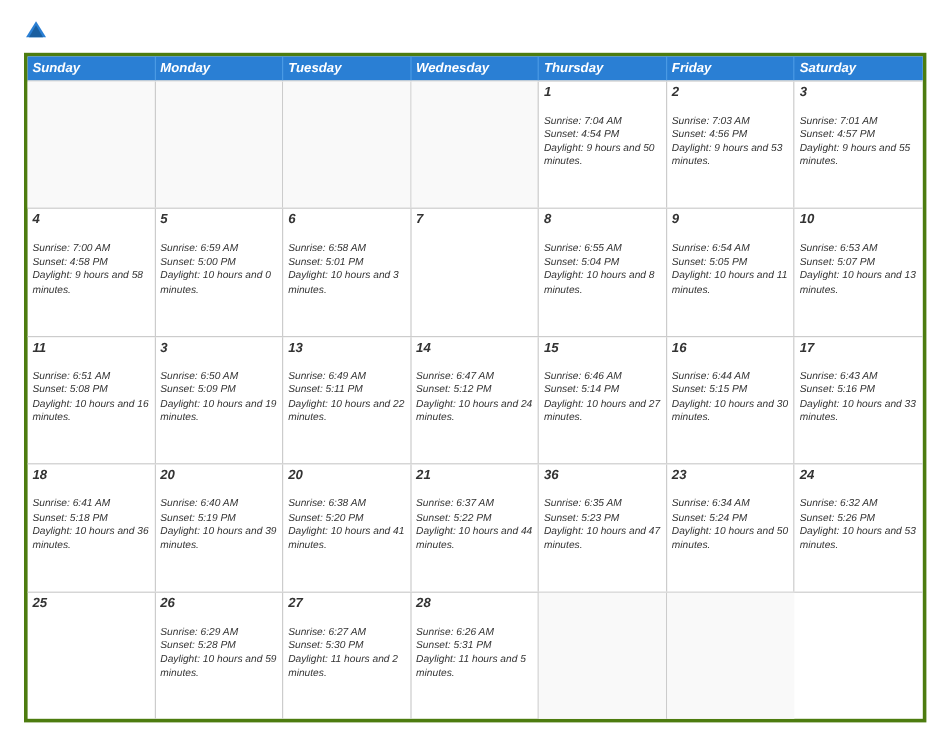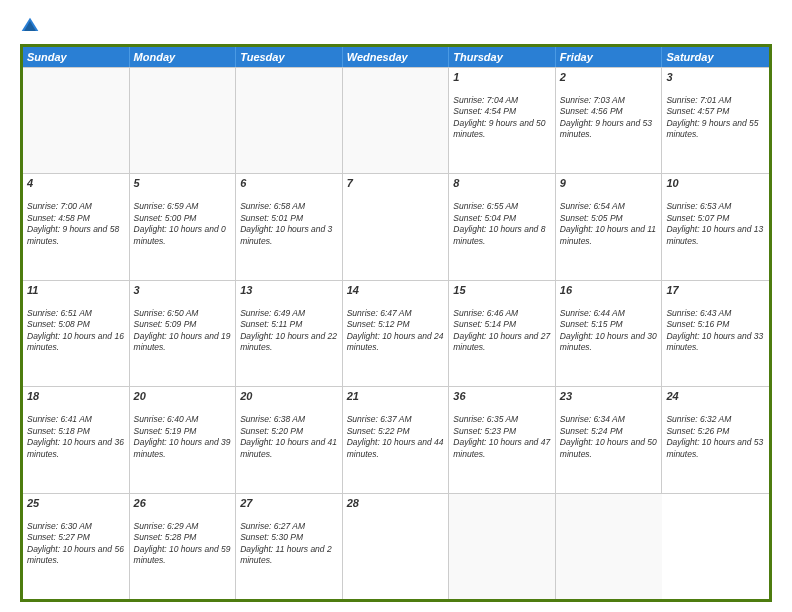--- a/index.html
+++ b/index.html
@@ -246,31 +246,31 @@
             <div class="cell-text">Sunrise: 6:34 AM<br>Sunset: 5:24 PM<br>Daylight: 10 hours and 50 minutes.</div>
           </div>
           <div class="cal-cell">
             <span class="day-num">24</span>
             <div class="cell-text">Sunrise: 6:32 AM<br>Sunset: 5:26 PM<br>Daylight: 10 hours and 53 minutes.</div>
           </div>
         </div>
         <div class="cal-row">
           <div class="cal-cell">
             <span class="day-num">25</span>
-            <div class="cell-text">Sunrise: 6:30 AM<br>Sunset: 5:27 PM<br>Daylight: 10 hours and 56 minutes.</div>
           </div>
           <div class="cal-cell">
             <span class="day-num">26</span>
             <div class="cell-text">Sunrise: 6:29 AM<br>Sunset: 5:28 PM<br>Daylight: 10 hours and 59 minutes.</div>
           </div>
           <div class="cal-cell">
             <span class="day-num">27</span>
             <div class="cell-text">Sunrise: 6:27 AM<br>Sunset: 5:30 PM<br>Daylight: 11 hours and 2 minutes.</div>
           </div>
           <div class="cal-cell">
             <span class="day-num">28</span>
+            <div class="cell-text">Sunrise: 6:26 AM<br>Sunset: 5:31 PM<br>Daylight: 11 hours and 5 minutes.</div>
           </div>
           <div class="cal-cell empty"></div>
           <div class="cal-cell empty"></div>
         </div>
       </div>
   </div>
 </div>
 
 </body></html>

